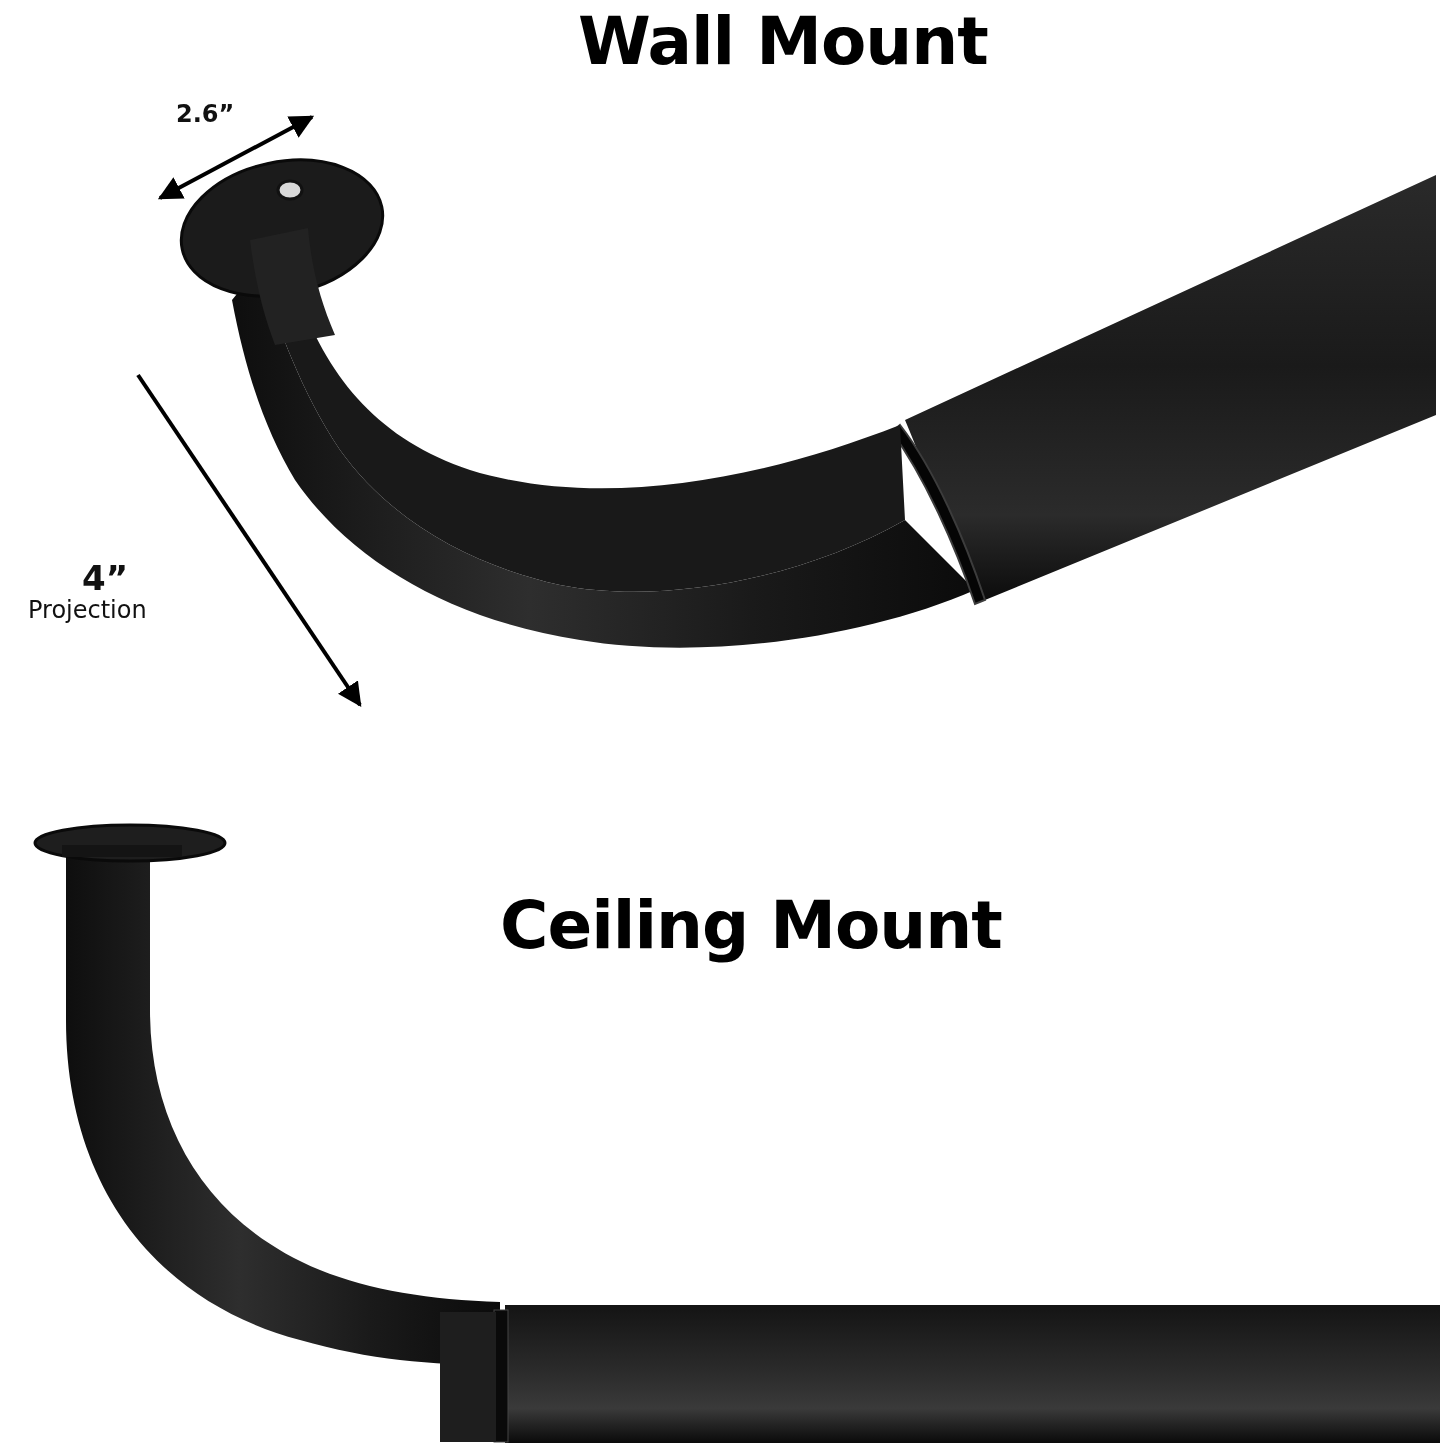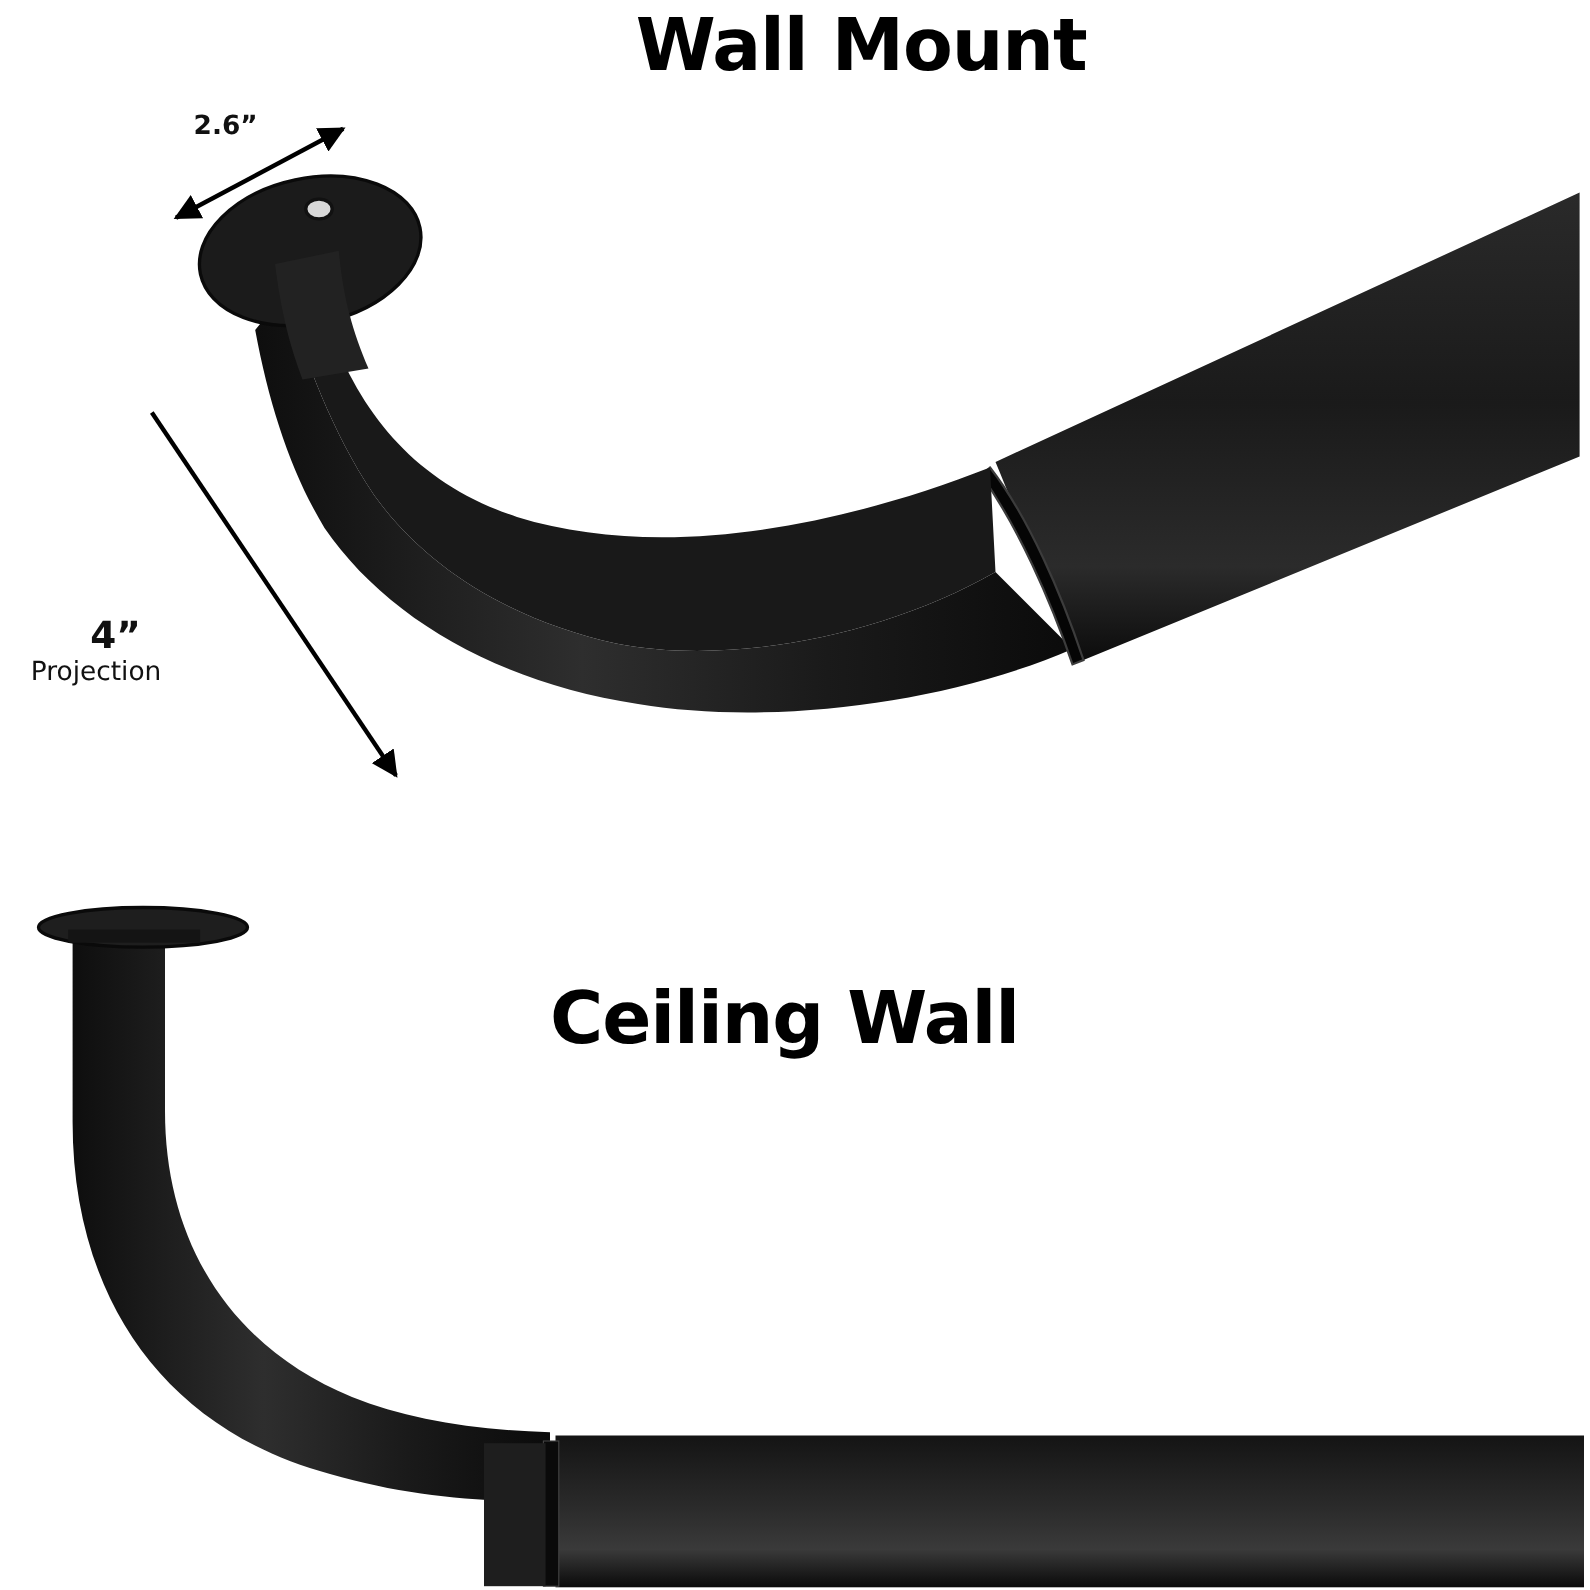--- a/index.html
+++ b/index.html
@@ -145,18 +145,18 @@
 
       <rect x="494" y="1310" width="14" height="132" fill="#0a0a0a" stroke="#444" stroke-width="1"></rect>
       <rect x="440" y="1312" width="56" height="130" fill="#1e1e1e"></rect>
 
       <ellipse cx="130" cy="843" rx="95" ry="18" fill="#1e1e1e" stroke="#0a0a0a" stroke-width="3"></ellipse>
       <rect x="62" y="845" width="120" height="12" fill="#141414"></rect>
     </g>
   </svg>
 
   <div class="heading wall">Wall Mount</div>
-  <div class="heading ceiling">Ceiling Wall</div>
+  <div class="heading ceiling">Ceiling Mount</div>
 
   <div class="dim-label dim-width">2.6”</div>
   <div class="dim-label dim-proj-value">4”</div>
   <div class="dim-label dim-proj-text">Projection</div>
 </div>
 
 </body></html>

